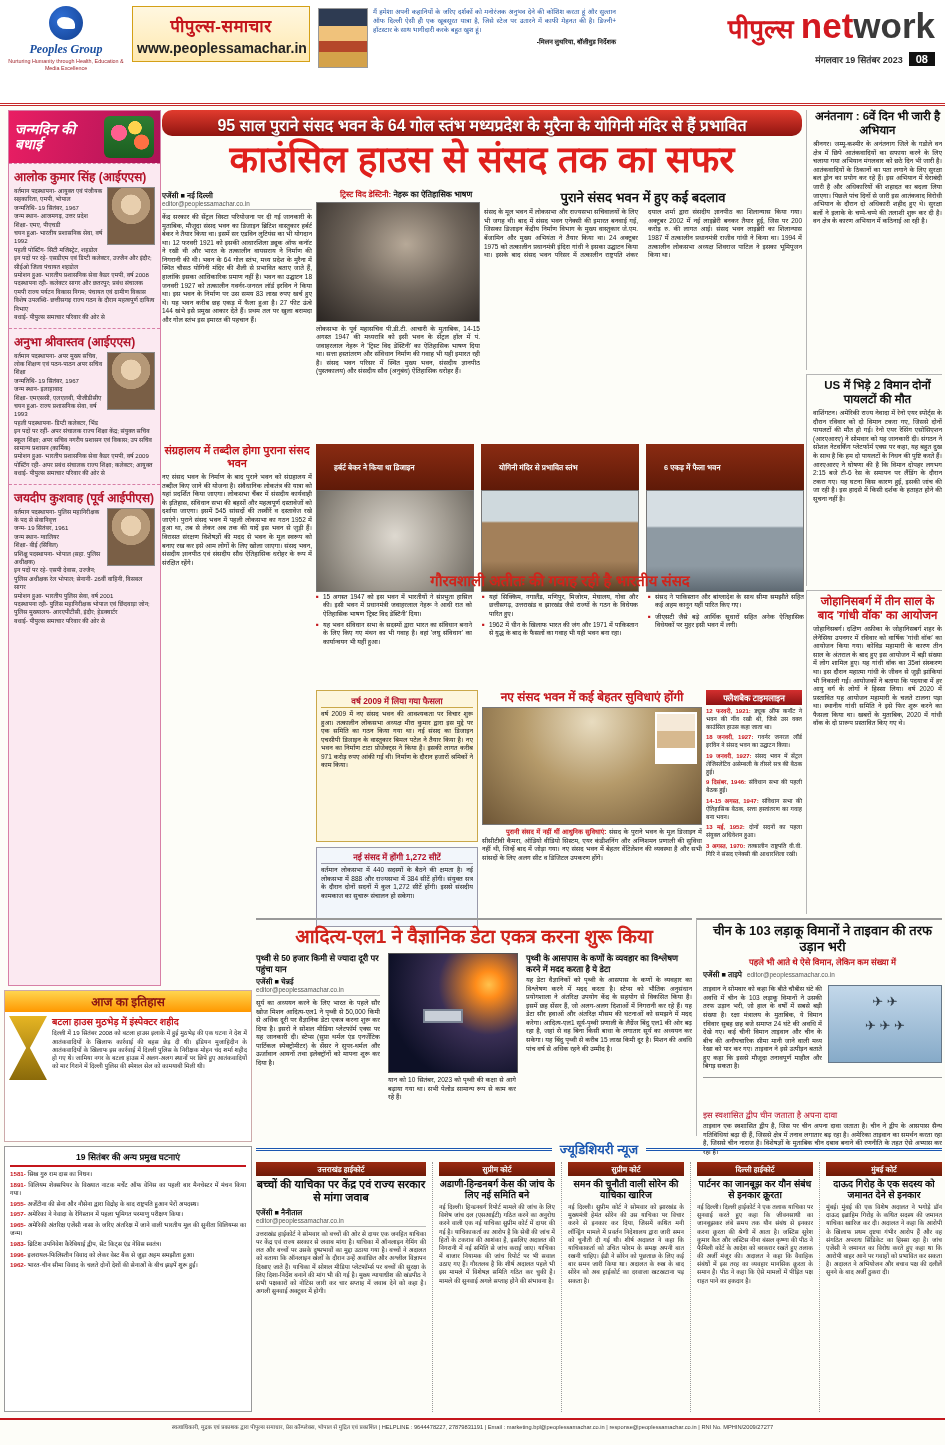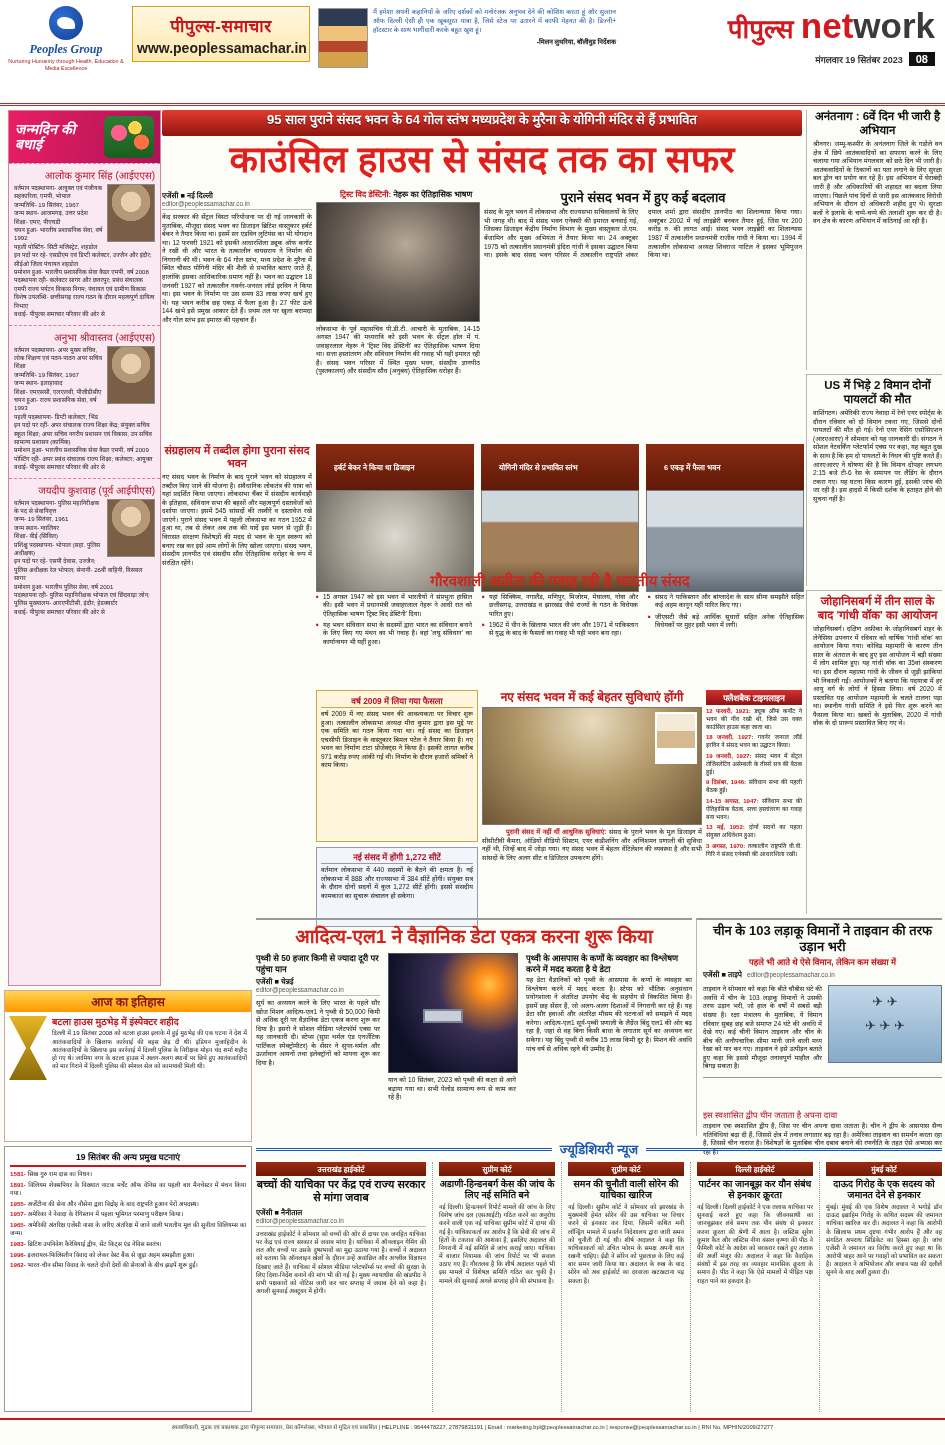--- a/index.html
+++ b/index.html
@@ -28,22 +28,22 @@
   .quote-by{font-size:6.6px;color:#111;font-weight:bold;text-align:right;margin-top:2px;}
   .brand-blk{flex:1;text-align:right;padding-right:2px;}
   .b-hindi{color:#d31920;font-weight:bold;font-size:26px;}
   .b-net{color:#d31920;font-weight:bold;font-size:35px;}
   .b-work{color:#3a3a3a;font-weight:bold;font-size:35px;}
   .date-row{display:flex;justify-content:flex-end;align-items:center;gap:6px;margin-top:6px;}
   .date-txt{font-size:9px;font-weight:bold;color:#333;}
   .page-badge{background:#111;color:#fff;font-weight:bold;font-size:11px;padding:1px 7px;}
 
   
-  .banner{background:linear-gradient(#e23b2e,#8f1410);color:#fff;font-weight:bold;font-size:13px;
-          display:flex;align-items:flex-start;justify-content:center;text-shadow:0 1px 1px #5d0a05;border-radius:2px;}
+  .banner{background:linear-gradient(#e23b2e,#8f1410);color:#fff;font-weight:bold;font-size:16px;
+          display:flex;align-items:flex-end;justify-content:center;text-shadow:0 1px 1px #5d0a05;border-radius:10px;}
   .main-hl{color:#e0201c;font-weight:bold;font-size:37px;text-align:center;line-height:1.1;}
 
   
   .agency{font-size:7.4px;font-weight:bold;color:#111;}
   .email{font-size:6.4px;color:#555;border-bottom:1px solid #bbb;padding-bottom:2px;margin-bottom:3px;}
   .col-head{font-weight:bold;color:#111;font-size:13px;text-align:center;line-height:1.18;margin-bottom:3px;}
   .red-head{color:#c4161c;}
   .lsep{border-left:1px solid #b5b5b5;padding-left:6px;}
   .cap-bar{background:linear-gradient(#8a2b12,#5f1a08);color:#fff;font-size:7.4px;font-weight:bold;
            text-align:left;padding:18px;}
@@ -74,21 +74,21 @@
                  linear-gradient(#2e7d32,#1b5e20);}
   .ph-hourglass{width:38px;height:64px;flex:none;background:linear-gradient(#e6b523,#8a6a0a);
       clip-path:polygon(0 0,100% 0,55% 50%,100% 100%,0 100%,45% 50%);}
 
   
   .bday{background:#fbe9f1;border:1px solid #d77fa6;overflow:hidden;}
   .bday-hd{height:52px;background:linear-gradient(100deg,#e91e63,#ad1457);display:flex;align-items:center;
            justify-content:space-between;padding:0 6px;color:#fff;}
   .bday-title{font-weight:bold;font-style:italic;font-size:14px;line-height:1.1;}
   .bday-entry{padding:4px 5px 6px;border-top:1px dashed #d77fa6;overflow:hidden;}
-  .bday-name{color:#b3132a;font-weight:normal;font-size:10px;text-align:right;margin-bottom:2px;}
+  .bday-name{color:#b3132a;font-weight:bold;font-size:12px;text-align:left;margin-bottom:2px;}
   .bday-details{font-size:6.1px;line-height:1.38;color:#222;white-space:pre-line;text-align:left;}
   .bday-photo{float:right;margin:0 0 3px 4px;}
 
   
   .hist{border:1px solid #caa;background:#fff;overflow:hidden;}
   .hist-hd{background:linear-gradient(#ffd54f,#ff9800);color:#8a1111;font-weight:bold;font-size:12px;text-align:center;padding:2px;}
   .hist-flex{display:flex;gap:5px;padding:4px;}
   .hist-hl{color:#c4161c;font-weight:bold;font-size:9.5px;line-height:1.2;margin-bottom:2px;}
   .events{border:1px solid #999;background:#fff;padding:4px 5px;overflow:hidden;}
   .events-hd{font-weight:bold;font-size:8.6px;text-align:center;border-bottom:2px solid #c4161c;

